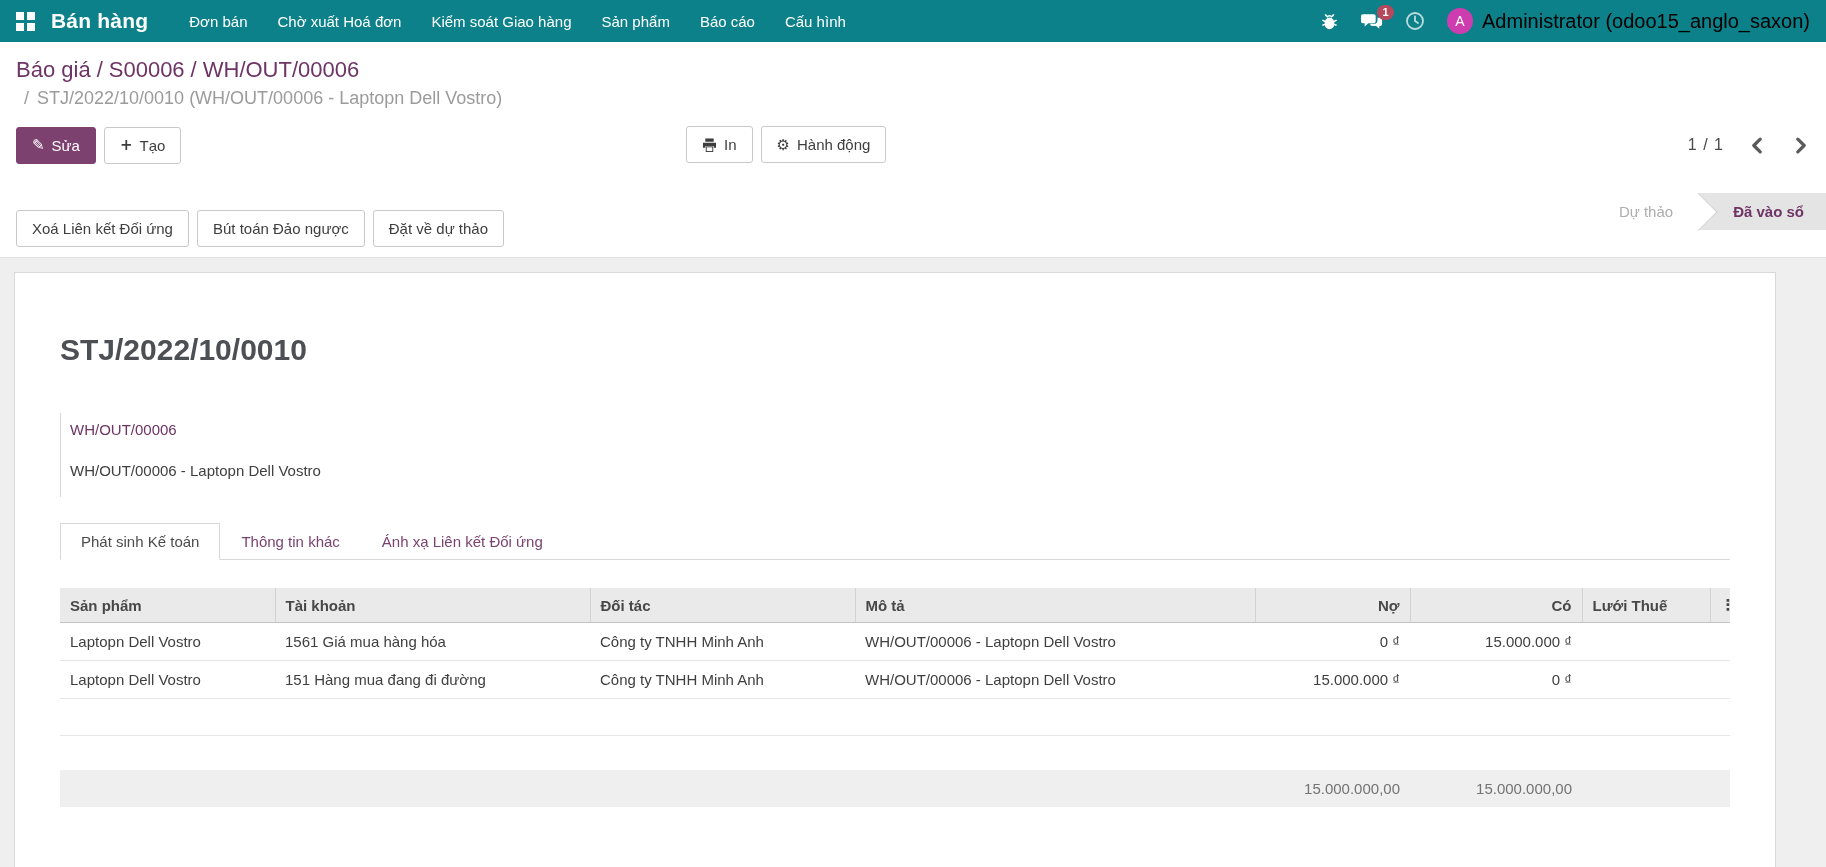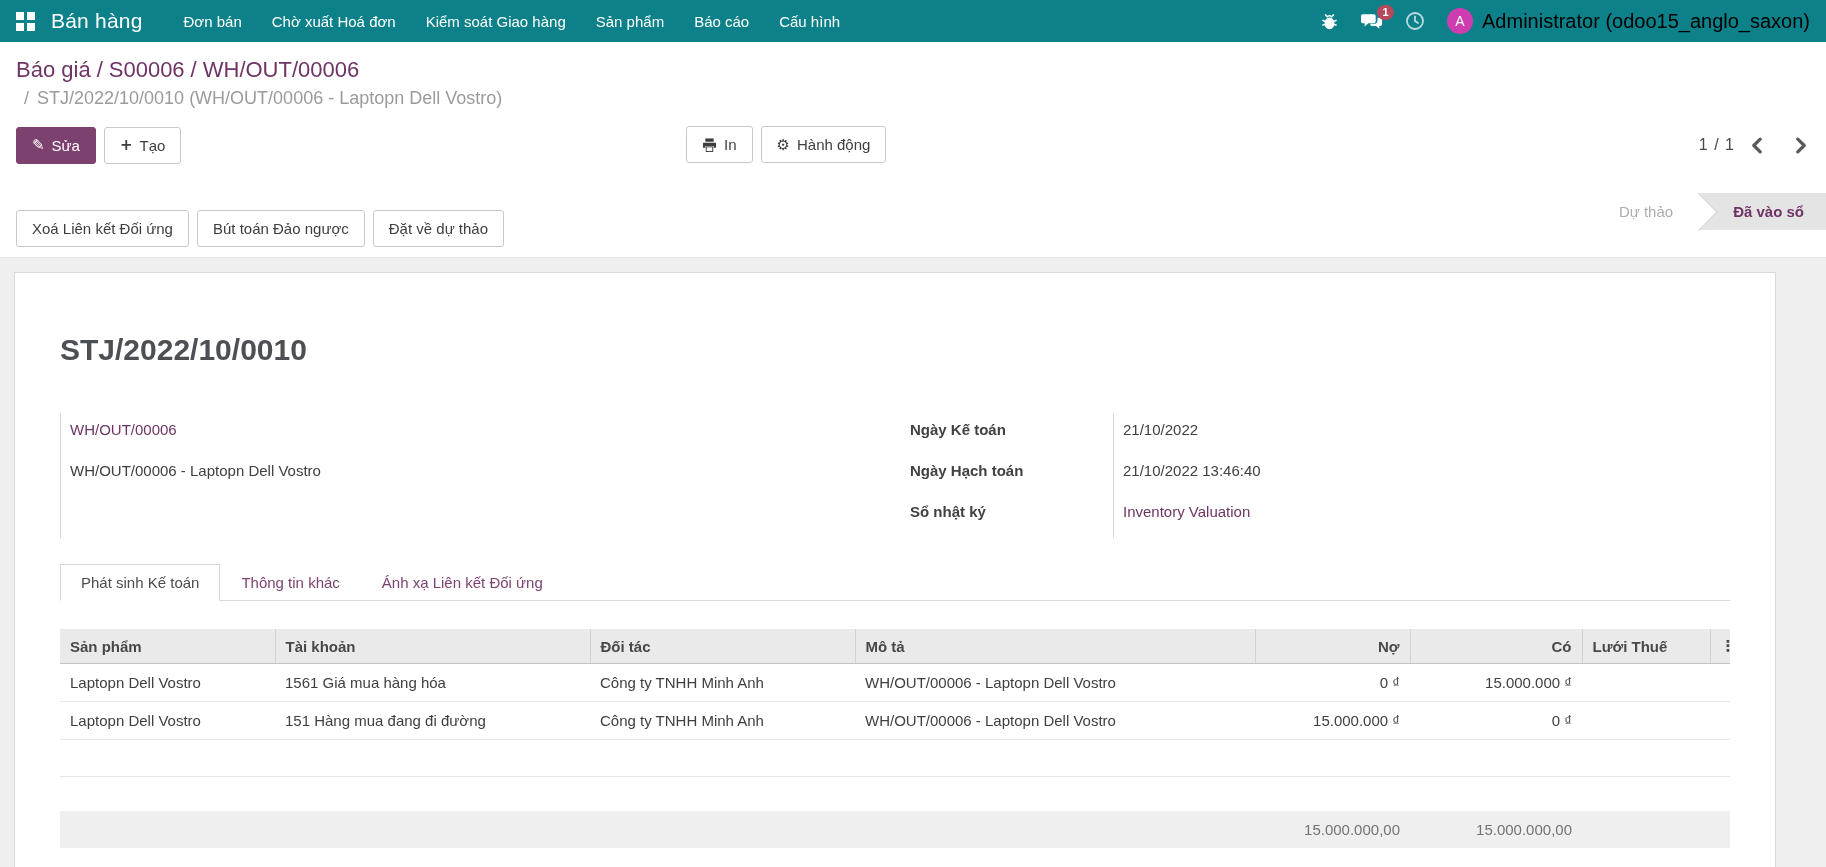--- a/index.html
+++ b/index.html
@@ -10,21 +10,21 @@
     display: flex; flex-direction: column;
   }
 
   
   .navbar {
     height: 42px; background: #0d8189; color: #fff;
     display: flex; align-items: center; padding: 0 16px; flex: 0 0 auto;
   }
   .apps-icon { display: grid; grid-template-columns: 8px 8px; grid-gap: 3px; margin-right: 16px; cursor: pointer; }
   .apps-icon span { width: 8px; height: 8px; background: #fff; display: block; }
-  .app-title { font-size: 21px; font-weight: normal; margin-right: 26px; letter-spacing: .2px; }
+  .app-title { font-size: 21px; font-weight: bold; margin-right: 26px; letter-spacing: .2px; }
   .nav-menu { display: flex; height: 42px; }
   .nav-menu .nav-item {
     display: flex; align-items: center; padding: 0 15px; color: #fff;
     font-size: 15px; cursor: pointer; white-space: nowrap;
   }
   .nav-right { margin-left: auto; display: flex; align-items: center; gap: 22px; }
   .nav-icon { position: relative; display: flex; align-items: center; cursor: pointer; }
   .badge {
     position: absolute; top: -7px; right: -11px; background: #b5495b; color: #fff;
     font-size: 11px; line-height: 15px; min-width: 17px; text-align: center;
@@ -48,21 +48,21 @@
   .btn-row { position: relative; margin-top: 14px; padding: 0 16px; height: 38px; display: flex; align-items: center; }
   .btn {
     height: 37px; padding: 0 15px; background: #fff; border: 1px solid #c9c9c9;
     border-radius: 3px; font-size: 15px; color: #3e3e3e; cursor: pointer;
     display: inline-flex; align-items: center; gap: 7px; white-space: nowrap;
     font-family: inherit;
   }
   .btn-primary { background: #7d4170; border-color: #7d4170; color: #fff; }
   .btn + .btn { margin-left: 8px; }
   .center-btns { position: absolute; left: 686px; top: 0; display: flex; }
-  .pager { position: absolute; right: 18px; top: 0; height: 38px; display: flex; align-items: center; gap: 15px; text-align: right; }
+  .pager { position: absolute; right: 18px; top: 0; height: 38px; display: flex; align-items: center; gap: 26px; text-align: right; }
   .pager-value { font-size: 16px; color: #4a4a4a; letter-spacing: 1px; cursor: pointer; }
   .pager-nav { display: flex; gap: 30px; }
   .pager-nav svg { cursor: pointer; }
 
   .actions-row { margin-top: 12px; display: flex; align-items: center; justify-content: space-between; padding-left: 16px; }
   .actions-left { display: flex; margin-top: 34px; }
 
   
   .statusbar { display: flex; align-items: stretch; height: 37px; }
   .stage { display: flex; align-items: center; font-size: 15px; }
@@ -244,34 +244,20 @@
 
     <div class="fields">
       <div class="field-group left">
         <div class="values-col">
           <div class="field-value">
               <a>WH/OUT/00006</a>
             </div>
           <div class="field-value">WH/OUT/00006 - Laptopn Dell Vostro</div>
         </div>
       </div>
-      <div class="field-group right">
-        <div class="labels-col">
-          <div class="field-label">Ngày Kế toán</div>
-          <div class="field-label">Ngày Hạch toán</div>
-          <div class="field-label">Sổ nhật ký</div>
-        </div>
-        <div class="values-col">
-          <div class="field-value">21/10/2022</div>
-          <div class="field-value">21/10/2022 13:46:40</div>
-          <div class="field-value">
-              <a>Inventory Valuation</a>
-            </div>
-        </div>
-      </div>
     </div>
 
     <div class="tabs">
       <div class="tab active">Phát sinh Kế toán</div>
       <div class="tab">Thông tin khác</div>
       <div class="tab">Ánh xạ Liên kết Đối ứng</div>
     </div>
 
     <table class="journal-items">
       <colgroup>

